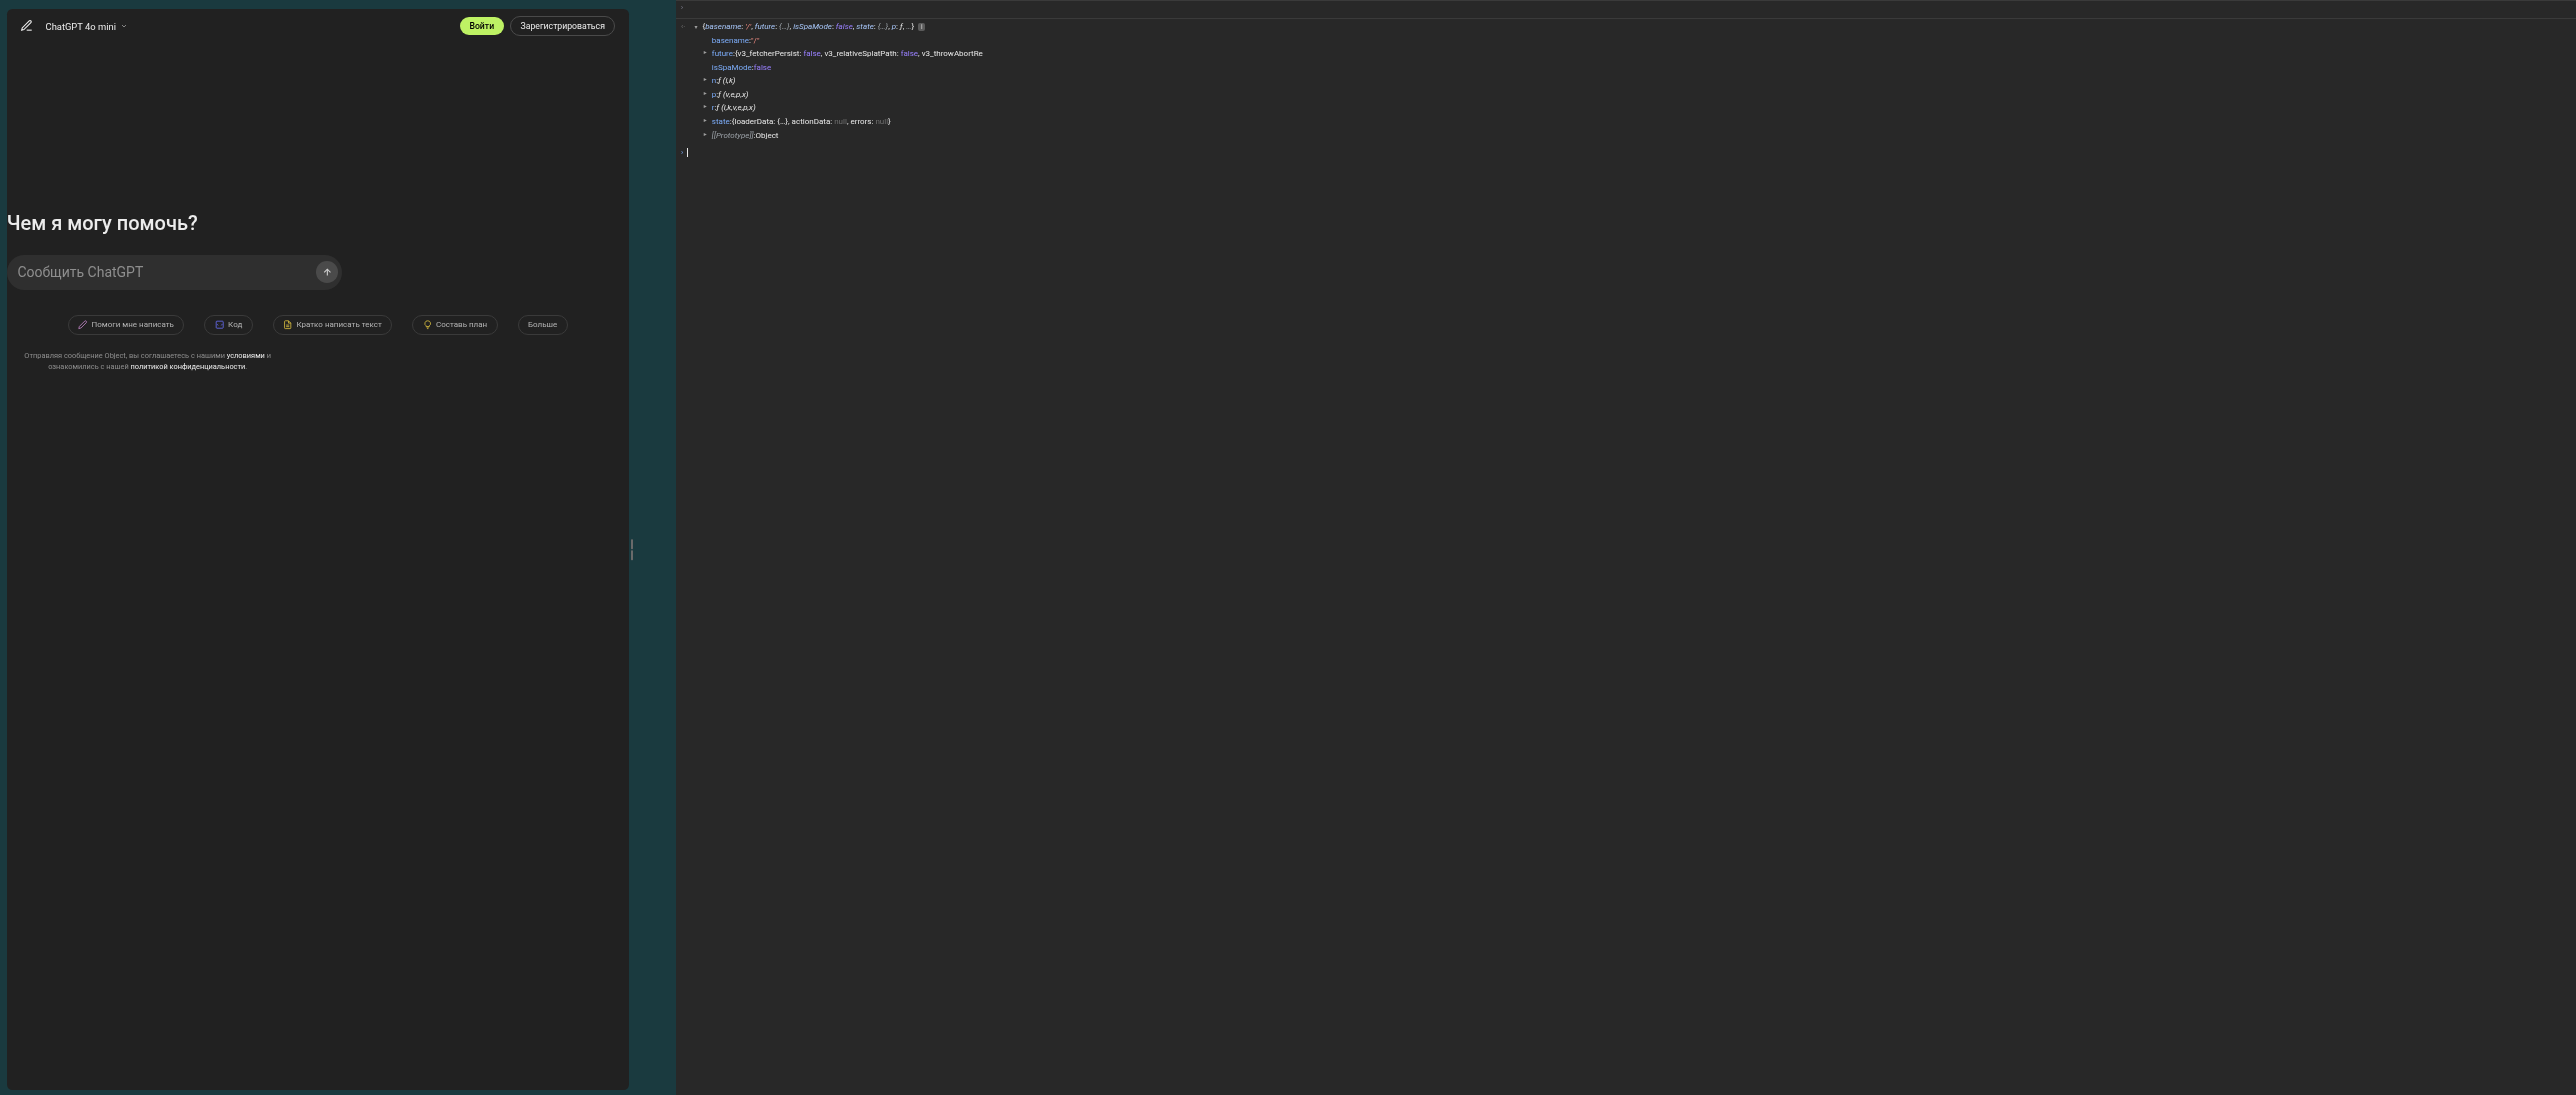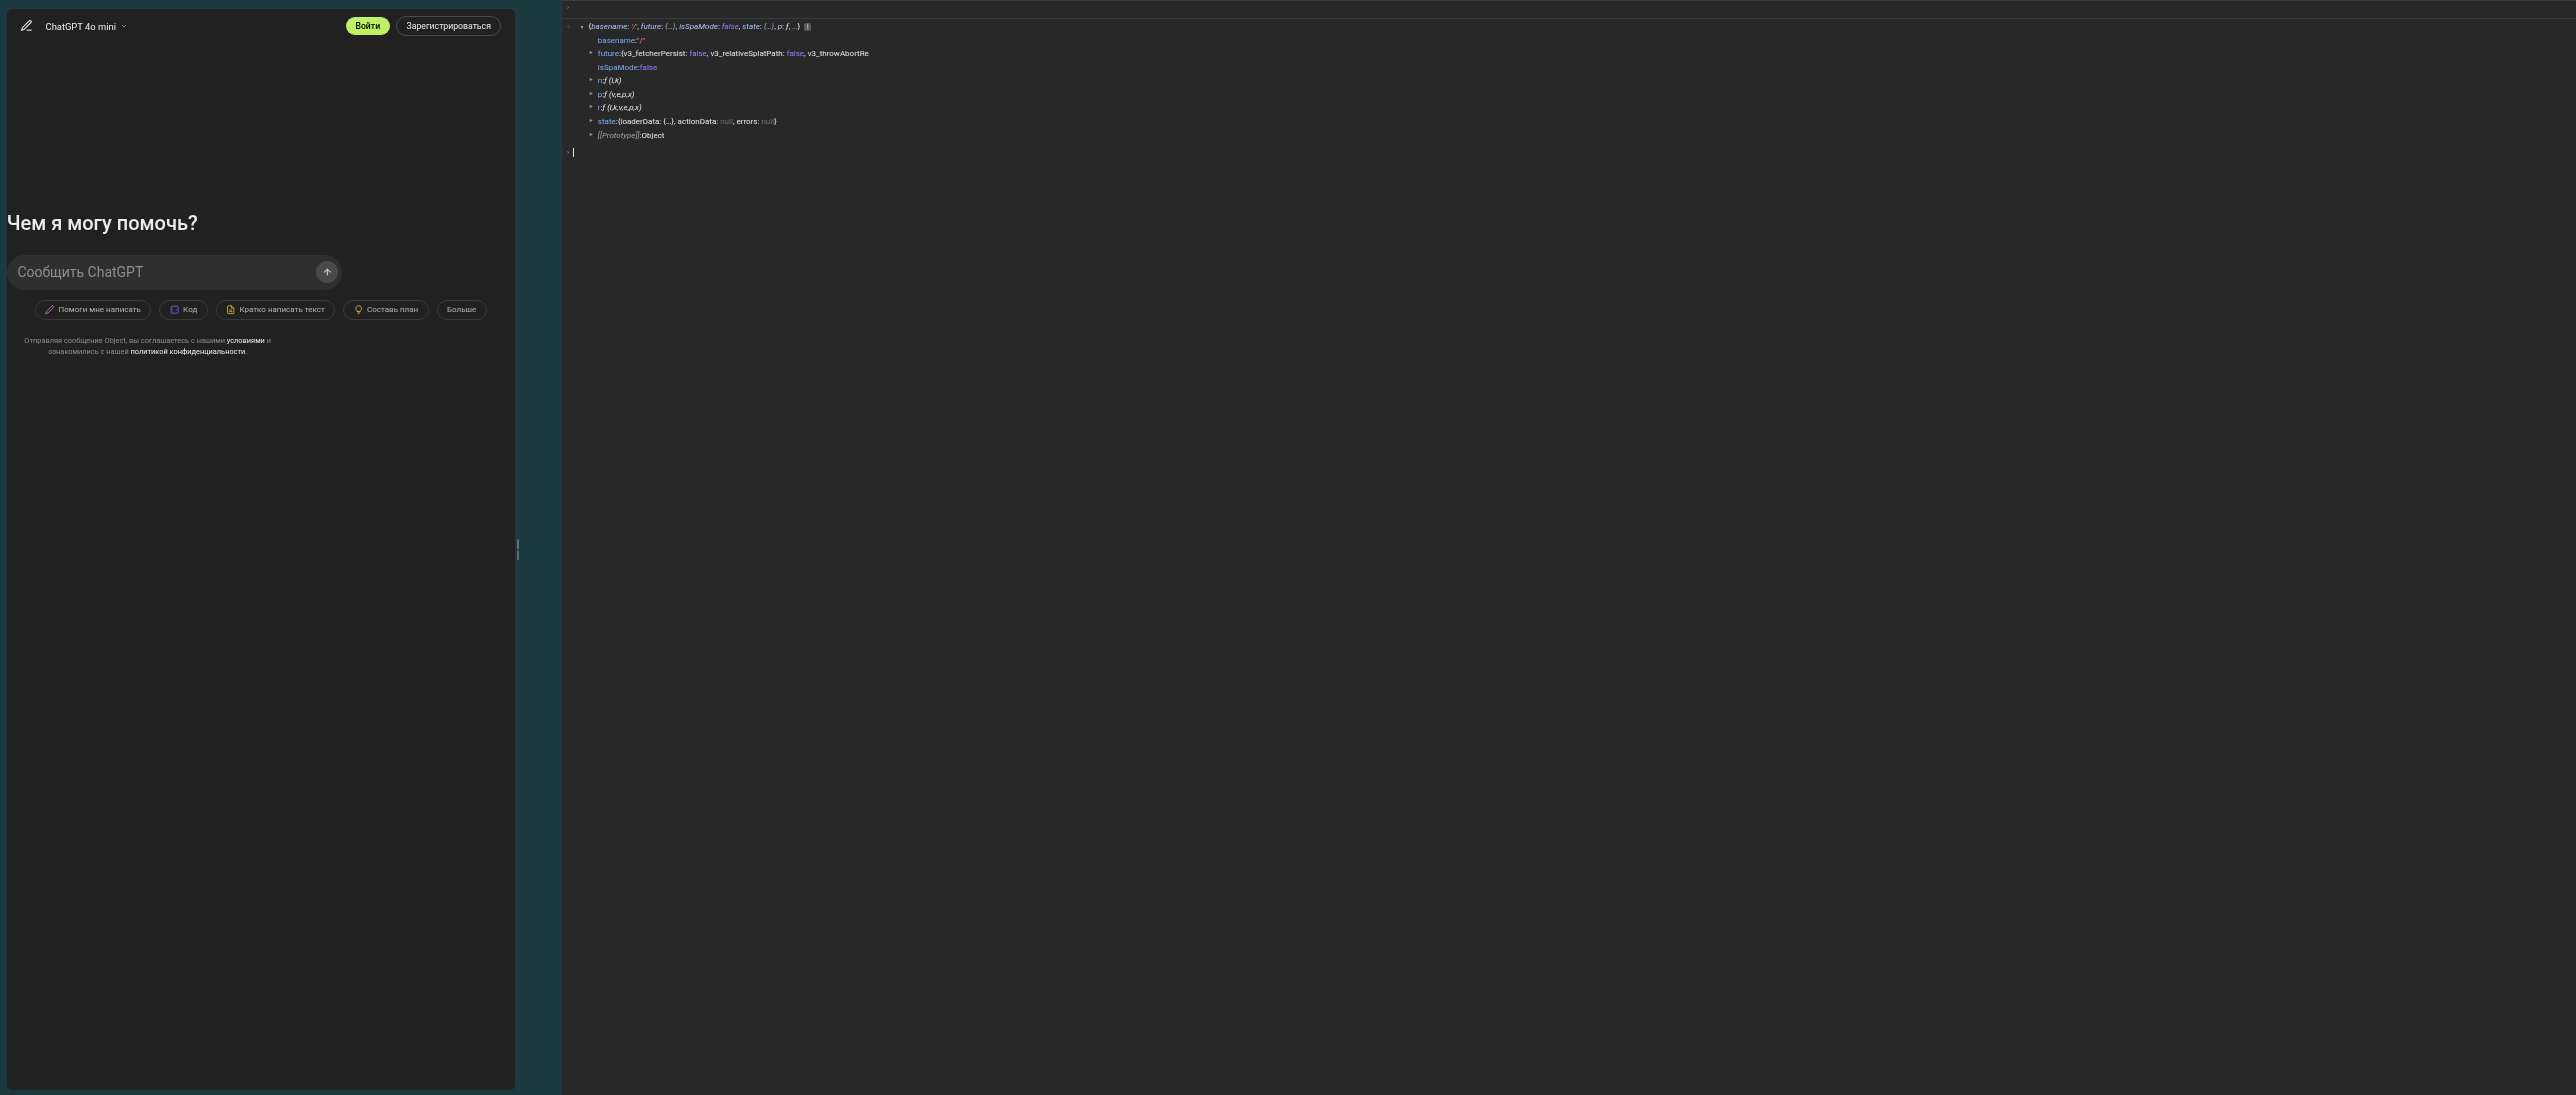--- a/index.html
+++ b/index.html
@@ -1,32 +1,32 @@
 <!DOCTYPE html>
 <html style="font-size:10.7px"><head>
 <meta charset="utf-8">
 <style>
 *{margin:0;padding:0;box-sizing:border-box;font-family:-apple-system,BlinkMacSystemFont,"Segoe UI",Roboto,sans-serif}
 body{background:#1a3a3f;height:100vh;overflow:hidden}
 .split{display:flex;height:100vh;gap:47px;padding:0 0 0 6.7px}
-.left-pane{width:508px;background:#212121;border-radius:5.4px;margin-top:9.4px;margin-bottom:5.4px;display:flex;flex-direction:column;position:relative}
+.left-pane{width:622px;background:#212121;border-radius:5.4px;margin-top:9.4px;margin-bottom:5.4px;display:flex;flex-direction:column;position:relative}
 .right-pane{flex:1;background:#282828;display:flex;flex-direction:column;font-family:Menlo,Consolas,monospace;font-size:8px;color:#e8e8e8;border-top:0.7px solid #3a3a3a}
 .header{display:flex;align-items:center;padding:6.7px 13.4px;gap:6.7px}
 .new-chat-icon{width:13.4px;height:13.4px;color:#ececec;cursor:pointer}
 .model-select{display:flex;align-items:center;gap:4px;color:#ececec;font-size:9.4px;cursor:pointer;padding:2.7px 5.4px;border-radius:4px}
 .spacer{flex:1}
 .btn-login{background:#bef264;color:#000;border:none;border-radius:12px;padding:4px 9.4px;font-size:8.7px;font-weight:500;cursor:pointer}
 .btn-signup{background:transparent;color:#ececec;border:0.7px solid #4a4a4a;border-radius:12px;padding:4px 9.4px;font-size:8.7px;cursor:pointer}
 .main-content{flex:1;display:flex;flex-direction:column;justify-content:flex-start;padding-top:168px}
 .heading{color:#ececec;font-size:20px;font-weight:500;margin-bottom:20px}
 .input-wrap{width:335px;background:#2f2f2f;border-radius:17.4px;display:flex;align-items:center;padding:4px 4px 4px 10.7px}
 .chat-input{flex:1;background:transparent;border:none;outline:none;color:#ececec;font-size:14px;padding:5.4px 0}
 .chat-input::placeholder{color:#8e8e8e}
 .send-btn{width:21.5px;height:21.5px;border-radius:50%;background:#4a4a4a;border:none;display:flex;align-items:center;justify-content:center;cursor:pointer}
-.chips{display:flex;gap:8px;margin-top:10px;flex-wrap:wrap;justify-content:center}
+.chips{display:flex;gap:20px;margin-top:25px;flex-wrap:wrap;justify-content:center}
 .chip{display:flex;align-items:center;gap:4px;background:transparent;border:0.7px solid #3a3a3a;border-radius:13.4px;padding:4.7px 9.4px;color:#b4b4b4;font-size:8px;cursor:pointer}
 .chip-icon{width:9.4px;height:9.4px}
 .footer-text{color:#8e8e8e;font-size:7.4px;text-align:center;margin-top:14.8px;max-width:282px;line-height:1.5}
 .footer-text a{color:#ececec;cursor:pointer}
 .resize-handle{position:absolute;right:-5.4px;top:50%;transform:translateY(-50%);width:2.7px;height:21.5px;display:flex;flex-direction:column;gap:1.3px;justify-content:center}
 .resize-bar{width:1.3px;height:100%;background:#6a6a6a;border-radius:0.7px}
 
 .dt-row{display:flex;align-items:flex-start;padding:2px 5.4px;gap:4px;line-height:1.6;white-space:nowrap}
 .dt-row.border-b{border-bottom:0.7px solid #3a3a3a;padding-bottom:4px}
 .dt-arrow{color:#8e8ea0;width:8px;display:inline-block;font-size:6.7px}

